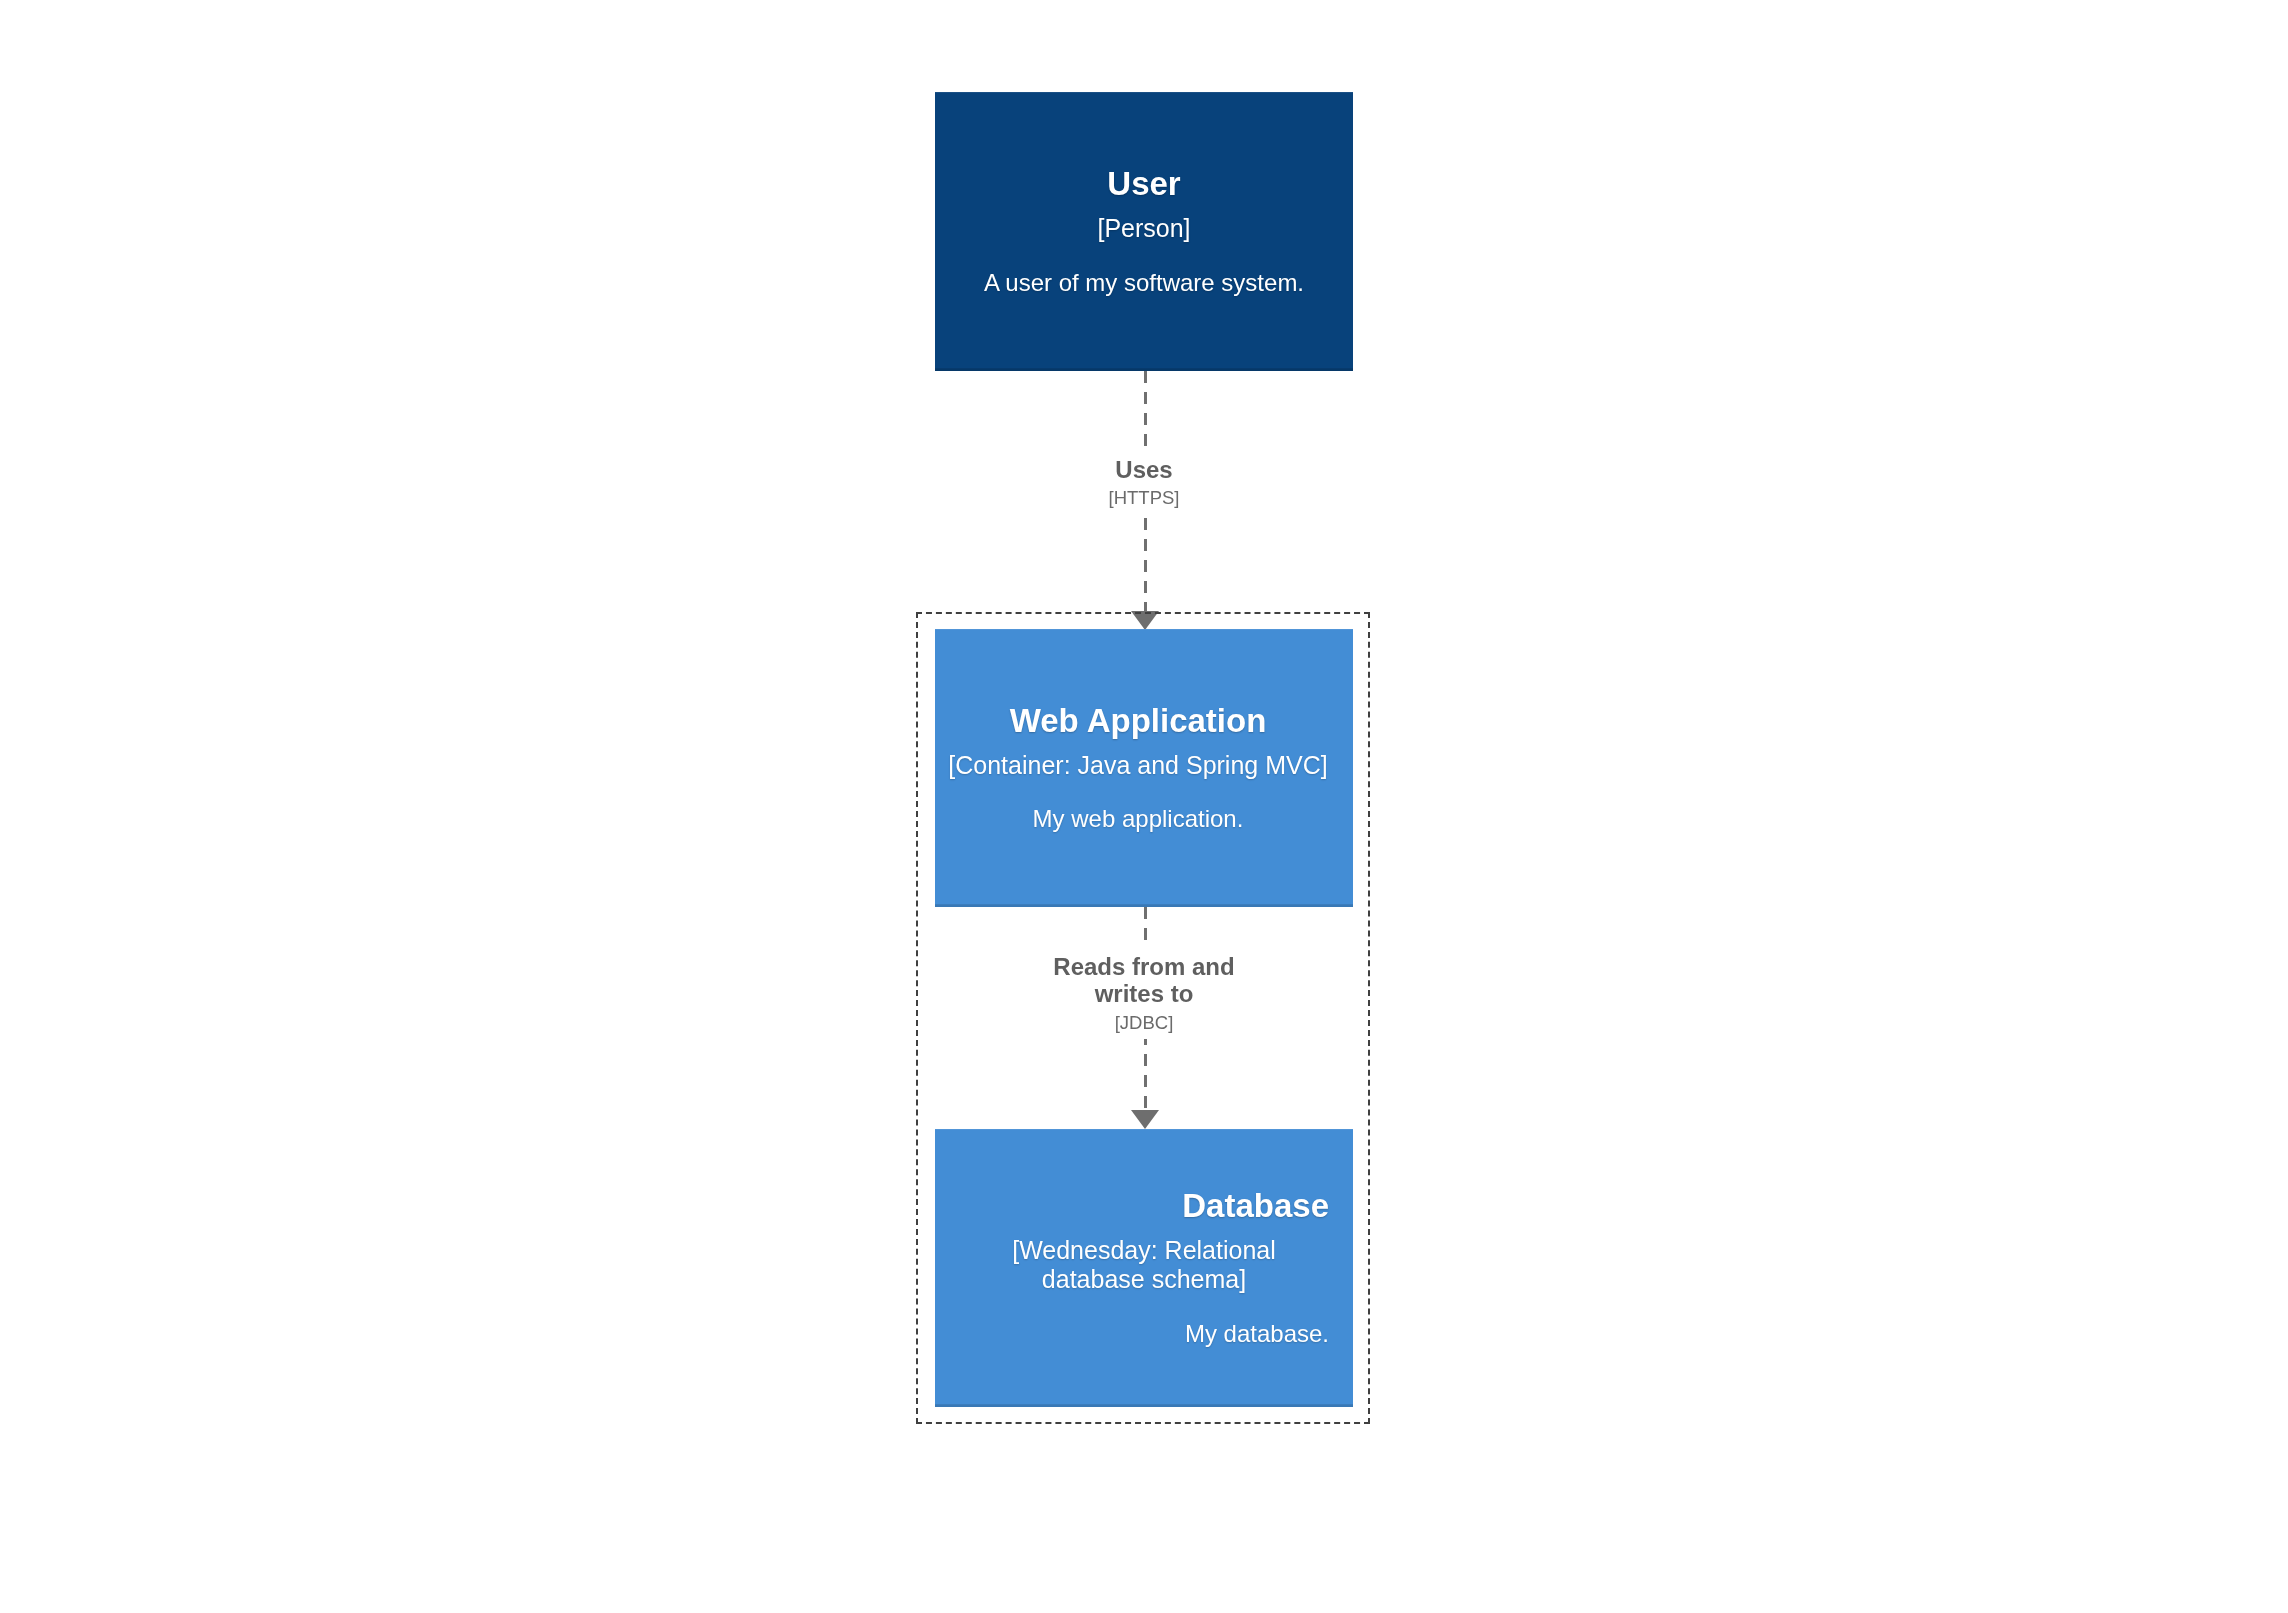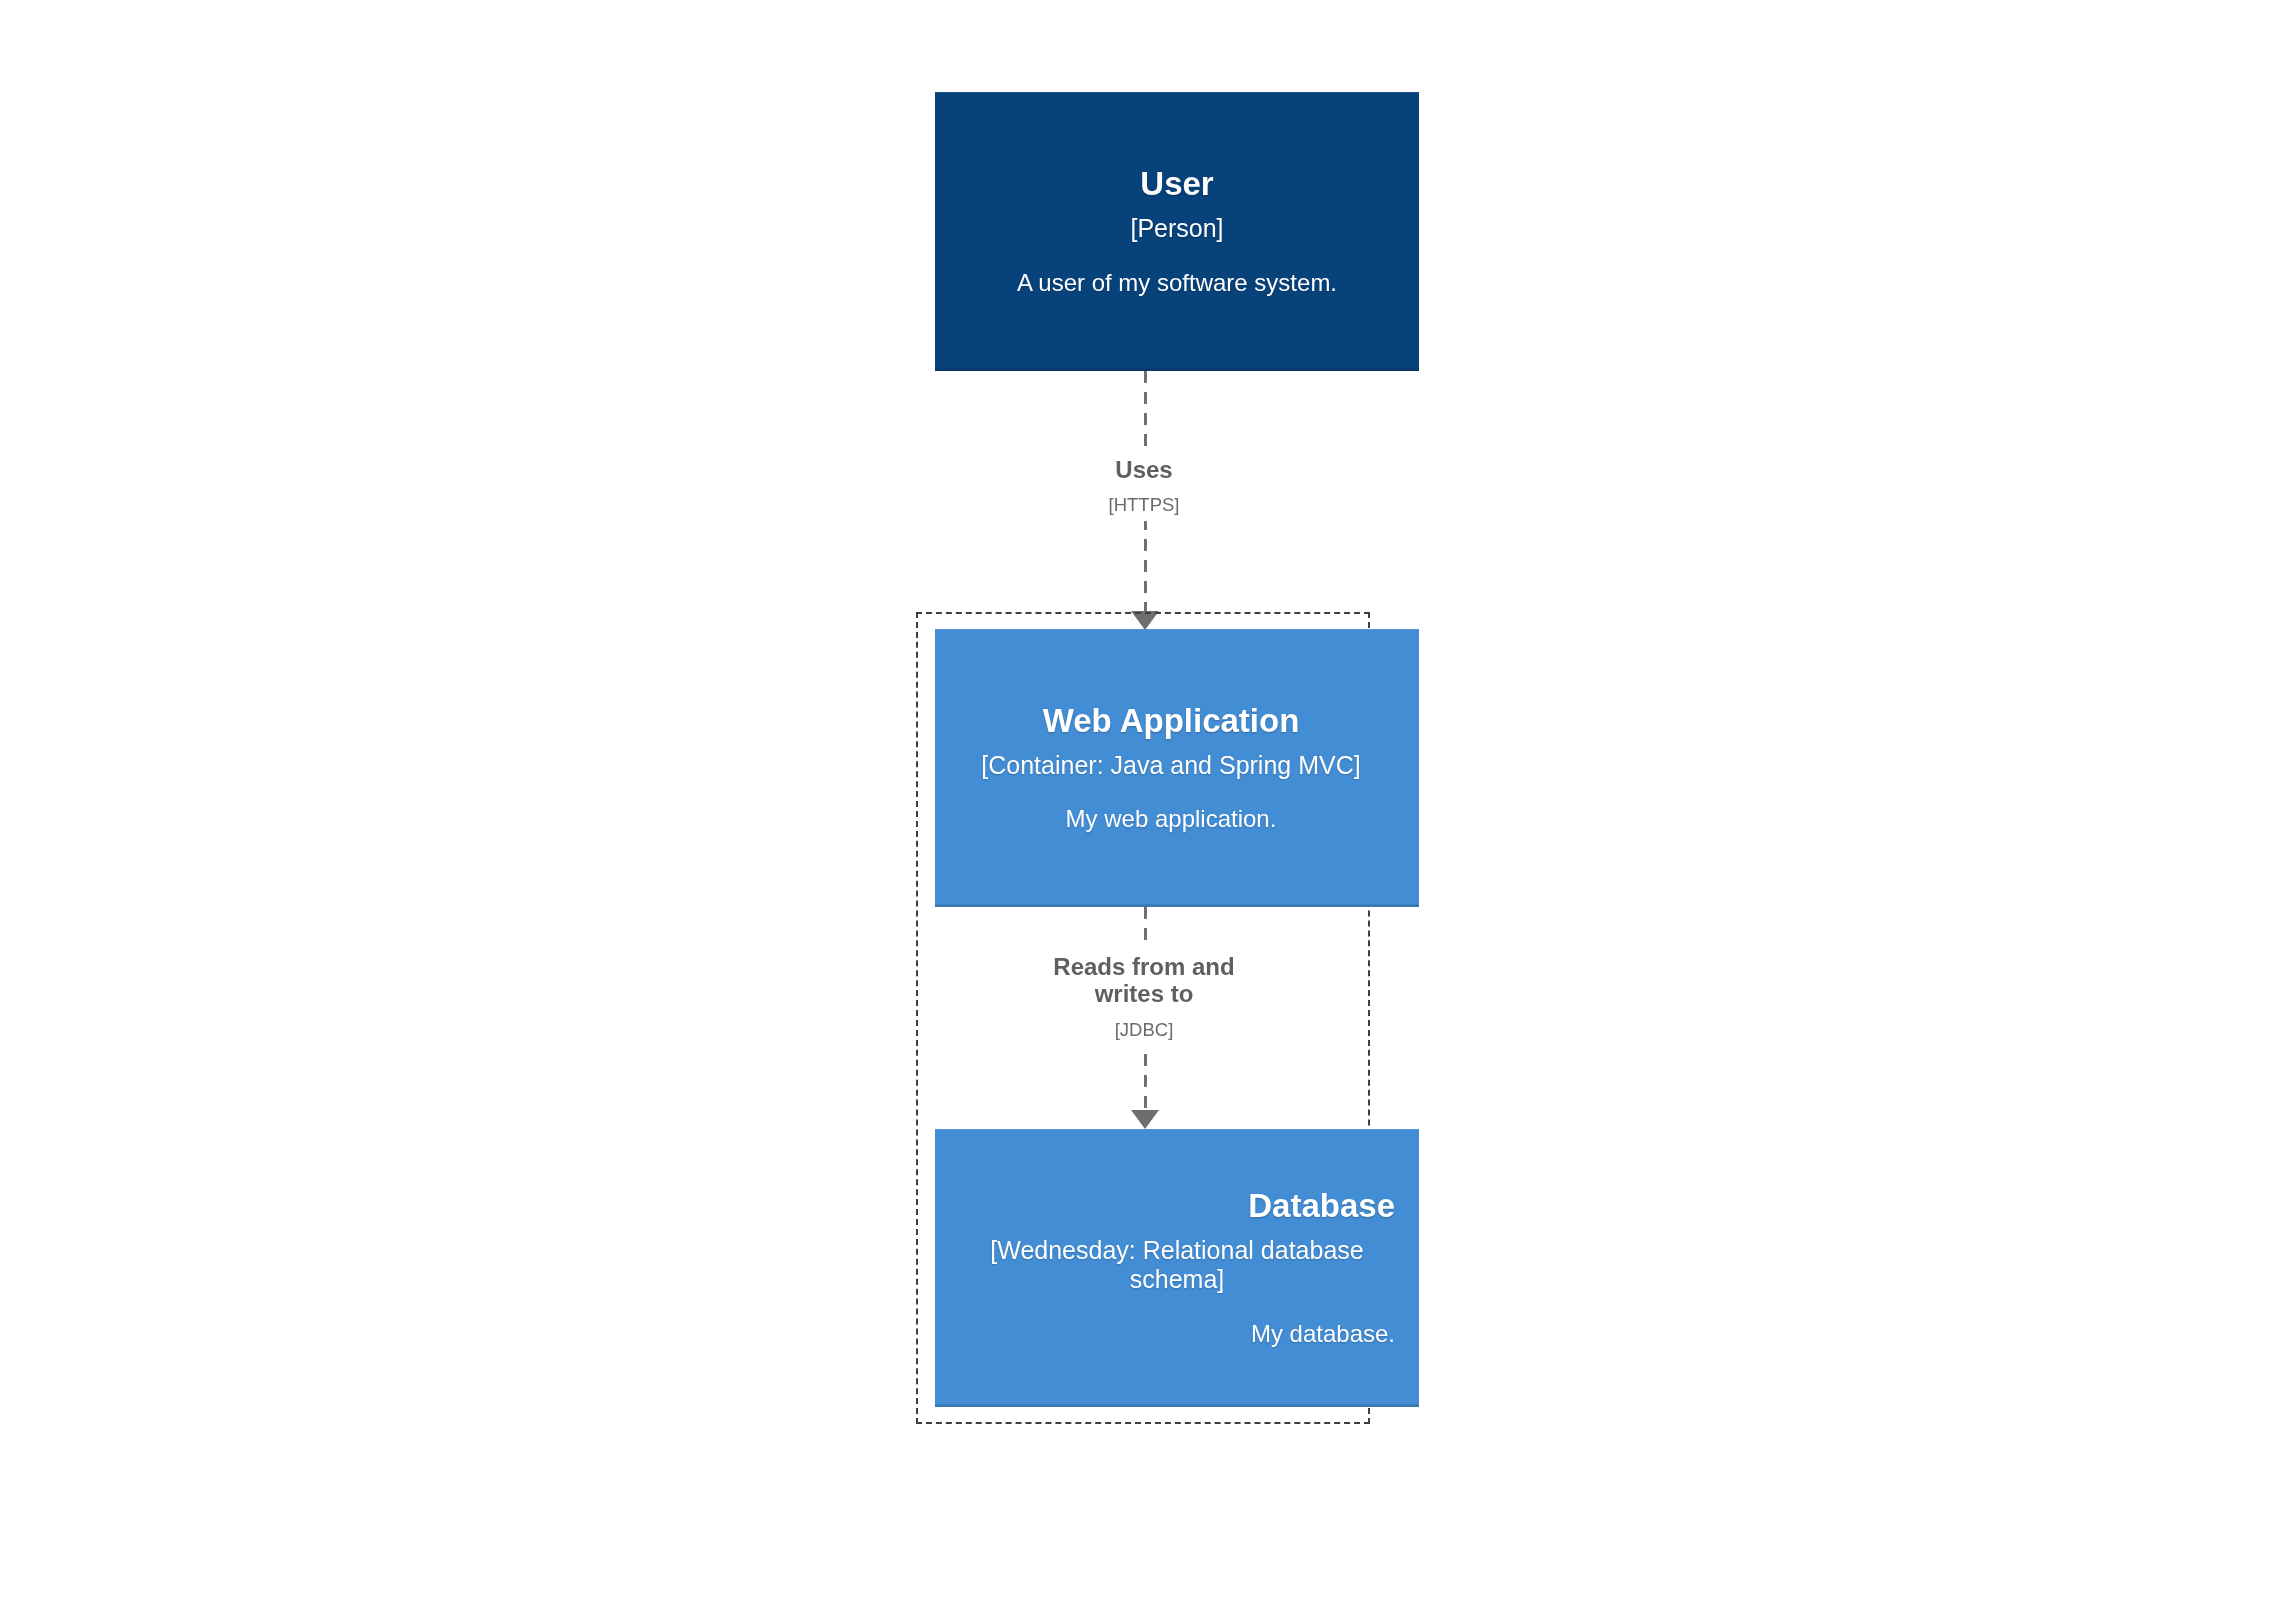--- a/index.html
+++ b/index.html
@@ -15,21 +15,21 @@
     position: absolute;
     left: 0; top: 0;
     width: 2289px;
     height: 1613px;
     background: #ffffff;
   }
 
   
   .el-box {
     position: absolute;
-    width: 484px;
+    width: 418px;
     height: 279px;
     display: flex;
     flex-direction: column;
     align-items: center;
     justify-content: center;
     text-align: center;
     color: #ffffff;
     padding: 9.2px 24px;
     box-shadow: inset 0 -2.8px 0 rgba(0,0,0,0.15), inset 0 0.9px 0 rgba(255,255,255,0.08);
   }
@@ -98,21 +98,21 @@
   .rel-label.reads { top: 949px; width: 231px; }
   .rel-name {
     font-size: 24px;
     font-weight: bold;
     line-height: 1.15;
     color: #5f5f5f;
   }
   .rel-tech {
     font-size: 18.5px;
     line-height: 1.3;
-    margin-top: 10px;
+    margin-top: 3px;
     color: #6b6b6b;
   }
 
   
   .footer {
     position: absolute;
     left: 41px;
     top: 1493px;
   }
   .diagram-title {

